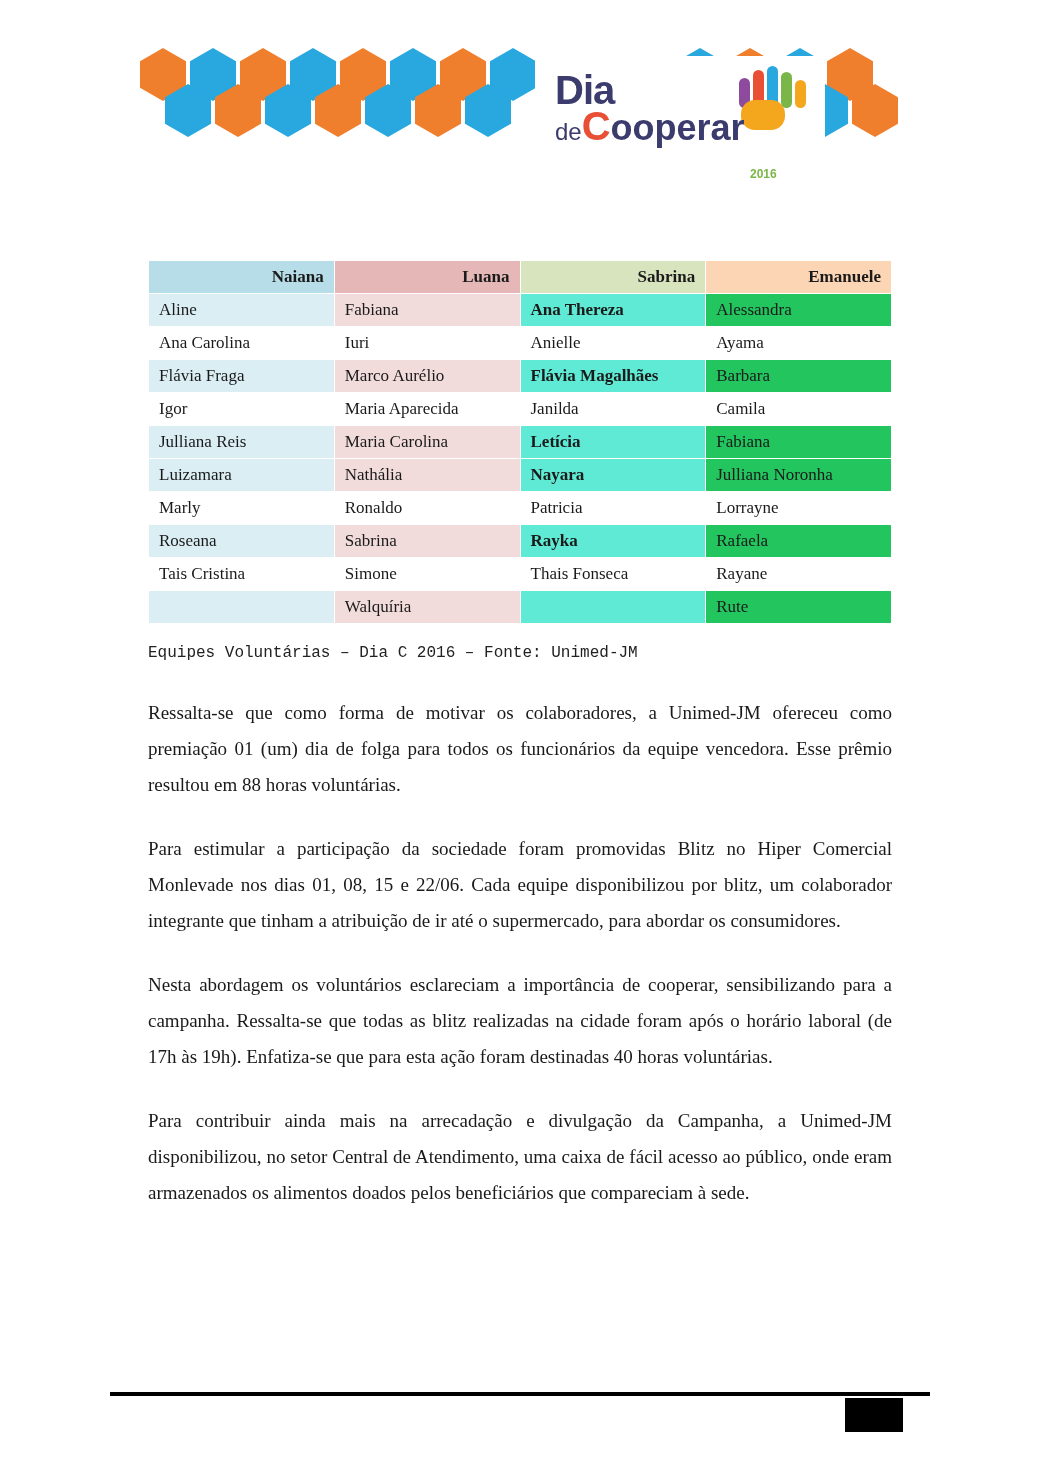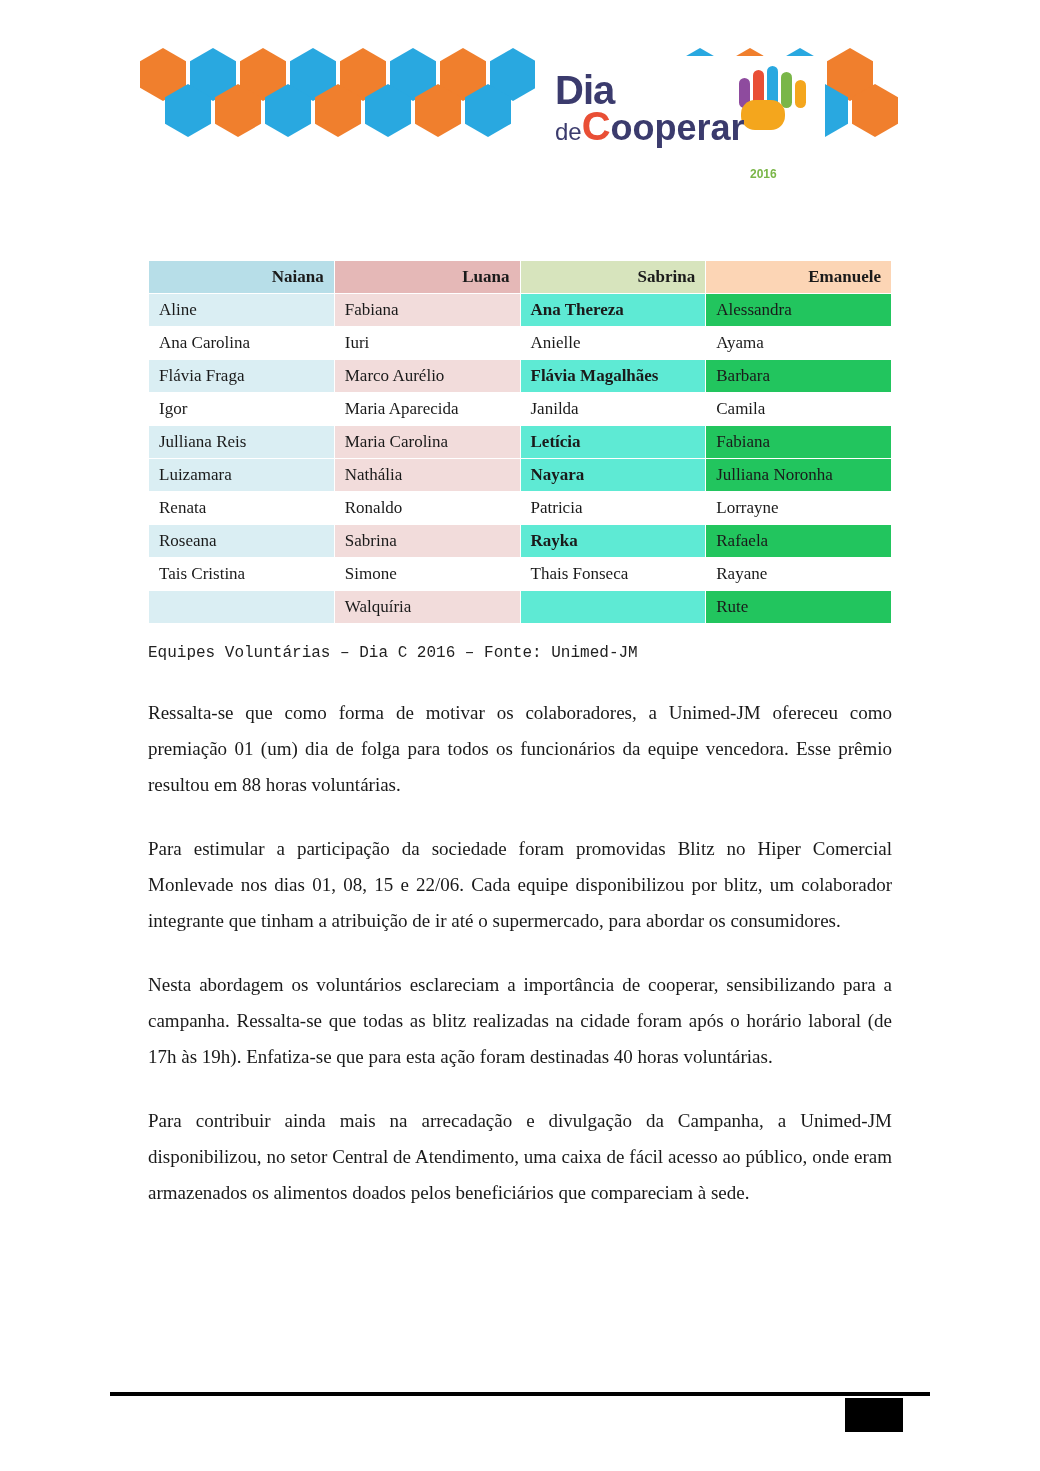--- a/index.html
+++ b/index.html
@@ -298,21 +298,21 @@
         <td class="cell2a">Letícia</td>
         <td class="cell3a">Fabiana</td>
       </tr>
       <tr>
         <td class="cell0a">Luizamara</td>
         <td class="cell1a">Nathália</td>
         <td class="cell2a">Nayara</td>
         <td class="cell3a">Julliana Noronha</td>
       </tr>
       <tr>
-        <td class="cell0b">Renata</td>
+        <td class="cell0b">Marly</td>
         <td class="cell1b">Ronaldo</td>
         <td class="cell2b">Patricia</td>
         <td class="cell3b">Lorrayne</td>
       </tr>
       <tr>
         <td class="cell0a">Roseana</td>
         <td class="cell1a">Sabrina</td>
         <td class="cell2a">Rayka</td>
         <td class="cell3a">Rafaela</td>
       </tr>

